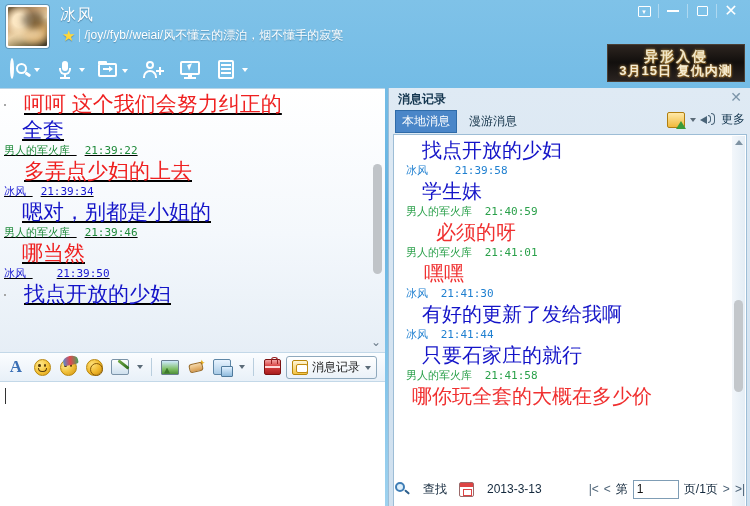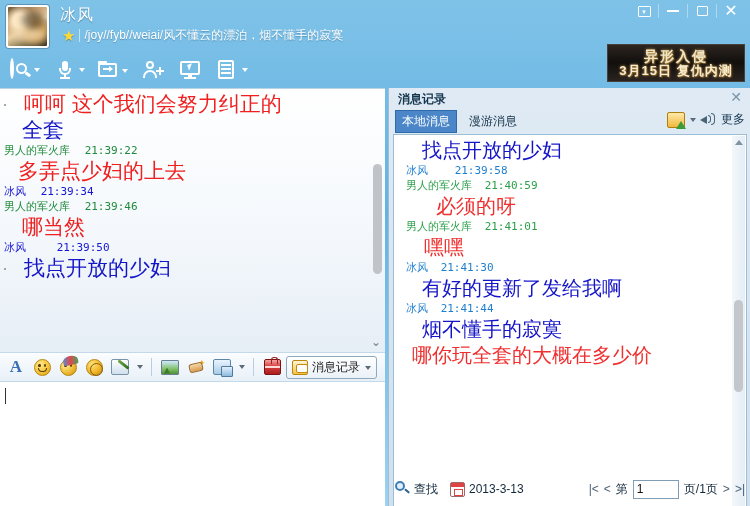--- a/index.html
+++ b/index.html
@@ -250,21 +250,21 @@
   .rp-meta { font-size:11px; font-family:"DejaVu Sans Mono","Liberation Mono",monospace;
     padding-left:8px; line-height:15px; white-space:nowrap; }
   .rp-meta.me { color:#1e7fd0; }
   .rp-meta.them { color:#2aa04a; }
   .rp-body { font-size:20px; line-height:26px; padding-left:24px; white-space:nowrap; }
   .rp-body.blue { color:#1414c8; }
   .rp-body.red { color:#f03030; }
 
   .rp-bottom { position:absolute; left:0; bottom:0; width:362px; height:34px;
     display:flex; align-items:center; padding:0 6px; }
-  .findgrp { display:flex; gap:4px; }
+  .findgrp { display:flex; align-items:center; gap:13px; }
   .ic-srch { width:15px; height:15px; position:relative; }
   .ic-srch .ring { position:absolute; left:0; top:0; width:10px; height:10px;
     border:2px solid #3f7db5; border-radius:50%; background:rgba(200,230,250,.6); }
   .ic-srch .hdl { position:absolute; left:9px; top:9px; width:6px; height:2.2px;
     background:#2d5f8c; transform: rotate(42deg); border-radius:1px; }
   .ic-cal { width:15px; height:15px; background:#ffffff; border:1px solid #9a6a6a; border-radius:2px;
     position:relative; }
   .ic-cal::before { content:""; position:absolute; left:0; top:0; width:13px; height:4px; background:#d44; }
   .ic-cal::after { content:""; position:absolute; left:3px; top:6px; width:7px; height:5px;
     border:1px solid #d44; }
@@ -336,32 +336,33 @@
     </div>
     <div class="ab-item" style="left:218px; top:8px;">
       <span class="ab-ico"><span class="ic-note"><span class="pg"></span><span class="ln" style="top:4px"></span><span class="ln" style="top:8px"></span><span class="ln" style="top:12px"></span></span></span>
       <span class="caret-w"></span>
     </div>
   </div>
 
   <div class="leftpanel">
 
     <div class="chatlog">
-      <div style="padding-top:2px;">
+      <div style="padding-top:2px;text-decoration:underline;">
         <div class="msg-body red dot-lead" style="margin-left:10px;">呵呵   这个我们会努力纠正的</div>
         <div class="msg-body blue" style="padding-left:22px;">全套</div>
         <div class="msg-meta them">
           <span class="nm">男人的军火库</span>
           <span style="margin-left:8px">21:39:22</span>
         </div>
-        <div class="msg-body red" style="padding-left:18px;">多弄点少妇的上去</div>
+        <div class="msg-body red" style="padding-left:24px;">多弄点少妇的上去</div>
         <div class="msg-meta me">
           <span class="nm">冰风</span>
           <span style="margin-left:8px">21:39:34</span>
         </div>
+        <div class="msg-body blue" style="padding-left:22px;">嗯对，别都是小姐的</div>
         <div class="msg-meta them">
           <span class="nm">男人的军火库</span>
           <span style="margin-left:8px">21:39:46</span>
         </div>
         <div class="msg-body red" style="padding-left:22px;">哪当然</div>
         <div class="msg-meta me">
           <span class="nm">冰风</span>
           <span style="margin-left:24px">21:39:50</span>
         </div>
         <div class="msg-body blue dot-lead" style="margin-left:10px;">找点开放的少妇</div>
@@ -452,40 +453,45 @@
       </div>
     </div>
 
     <div class="rp-log">
       <div class="rp-msgs">
         <div class="rp-body blue">找点开放的少妇</div>
         <div class="rp-meta me">
           <span>冰风</span>
           <span style="margin-left:20px">21:39:58</span>
         </div>
+        <div class="rp-body blue">学生妹</div>
         <div class="rp-meta them">
           <span>男人的军火库</span>
           <span style="margin-left:6px">21:40:59</span>
         </div>
         <div class="rp-body red" style="padding-left:38px;">必须的呀</div>
         <div class="rp-meta them">
           <span>男人的军火库</span>
           <span style="margin-left:6px">21:41:01</span>
         </div>
         <div class="rp-body red" style="padding-left:26px;">嘿嘿</div>
         <div class="rp-meta me">
           <span>冰风</span>
           <span style="margin-left:6px">21:41:30</span>
         </div>
         <div class="rp-body blue">有好的更新了发给我啊</div>
         <div class="rp-meta me">
           <span>冰风</span>
           <span style="margin-left:6px">21:41:44</span>
         </div>
-        <div class="rp-body blue">烟不懂手的寂寞</div>
+        <div class="rp-body blue">只要石家庄的就行</div>
+        <div class="rp-meta them">
+          <span>男人的军火库</span>
+          <span style="margin-left:6px">21:41:58</span>
+        </div>
         <div class="rp-body red" style="padding-left:14px;">哪你玩全套的大概在多少价</div>
       </div>
       <div class="rp-scroll">
         <span class="up"></span>
         <span class="thumb"></span>
 
       </div>
     </div>
 
     <div class="rp-bottom">

